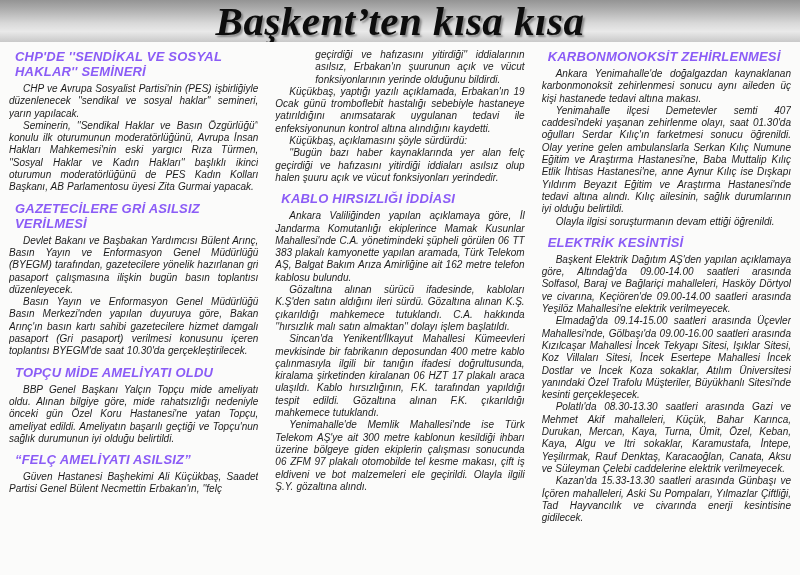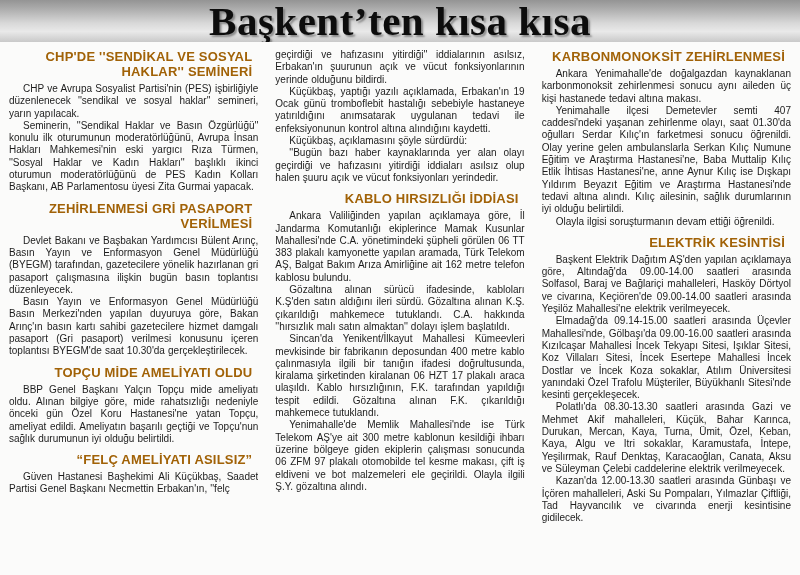--- a/index.html
+++ b/index.html
@@ -11,20 +11,21 @@
     height: 575px;
     overflow: hidden;
     background: #fbfbfa;
     font-family: "Liberation Sans", sans-serif;
     color: #1c1c1c;
   }
   .page {
     width: 800px;
     height: 575px;
     position: relative;
+    font-style: italic;
   }
   .masthead {
     height: 42px;
     width: 100%;
     background: linear-gradient(180deg, #949494 0%, #ababab 20%, #d8d8d8 55%, #e9e9e9 75%, #c9c9c9 100%);
     display: flex;
     align-items: center;
     justify-content: center;
     overflow: hidden;
   }
@@ -53,72 +54,73 @@
     text-align: justify;
   }
   .col > :first-child {
     margin-top: 0;
   }
   h2.heading {
     font-family: "Liberation Sans", sans-serif;
     font-size: 13px;
     line-height: 15px;
     font-weight: bold;
-    text-align: right;
+    text-align: left;
     margin: 7px 6px 4px 6px;
-    color: #a16207;
+    color: #8b5cf6;
     letter-spacing: 0.2px;
   }
   p.para {
     font-size: 10px;
     line-height: 12.3px;
     margin: 0;
     text-indent: 14px;
     word-spacing: 0.3px;
   }
   p.para.noindent {
     text-indent: 0;
+    margin-left: 40px;
   }
 </style>
 </head>
 <body>
 
 <div class="page">
   <header class="masthead">
     <h1>Başkent’ten kısa kısa</h1>
   </header>
   <main class="columns">
     <div class="col">
         <h2 class="heading">CHP'DE ''SENDİKAL VE SOSYAL HAKLAR'' SEMİNERİ</h2>
         <p class="para">CHP ve Avrupa Sosyalist Partisi'nin (PES) işbirliğiyle düzenlenecek ''sendikal ve sosyal haklar'' semineri, yarın yapılacak.</p>
         <p class="para">Seminerin, ''Sendikal Haklar ve Basın Özgürlüğü'' konulu ilk oturumunun moderatörlüğünü, Avrupa İnsan Hakları Mahkemesi'nin eski yargıcı Rıza Türmen, ''Sosyal Haklar ve Kadın Hakları'' başlıklı ikinci oturumun moderatörlüğünü de PES Kadın Kolları Başkanı, AB Parlamentosu üyesi Zita Gurmai yapacak.</p>
-        <h2 class="heading">ZEHİRLENMESİ GRİ PASAPORT VERİLMESİ</h2>
+        <h2 class="heading">GAZETECİLERE GRİ ASILSIZ VERİLMESİ</h2>
         <p class="para">Devlet Bakanı ve Başbakan Yardımcısı Bülent Arınç, Basın Yayın ve Enformasyon Genel Müdürlüğü (BYEGM) tarafından, gazetecilere yönelik hazırlanan gri pasaport çalışmasına ilişkin bugün basın toplantısı düzenleyecek.</p>
         <p class="para">Basın Yayın ve Enformasyon Genel Müdürlüğü Basın Merkezi'nden yapılan duyuruya göre, Bakan Arınç'ın basın kartı sahibi gazetecilere hizmet damgalı pasaport (Gri pasaport) verilmesi konusunu içeren toplantısı BYEGM'de saat 10.30'da gerçekleştirilecek.</p>
         <h2 class="heading">TOPÇU MİDE AMELİYATI OLDU</h2>
         <p class="para">BBP Genel Başkanı Yalçın Topçu mide ameliyatı oldu. Alınan bilgiye göre, mide rahatsızlığı nedeniyle önceki gün Özel Koru Hastanesi'ne yatan Topçu, ameliyat edildi. Ameliyatın başarılı geçtiği ve Topçu'nun sağlık durumunun iyi olduğu belirtildi.</p>
         <h2 class="heading">“FELÇ AMELİYATI ASILSIZ”</h2>
-        <p class="para">Güven Hastanesi Başhekimi Ali Küçükbaş, Saadet Partisi Genel Başkanı Necmettin Erbakan'ın, ''felç</p>
+        <p class="para">Güven Hastanesi Başhekimi Ali Küçükbaş, Saadet Partisi Genel Bülent Necmettin Erbakan'ın, ''felç</p>
       </div>
     <div class="col">
         <p class="para noindent">geçirdiği ve hafızasını yitirdiği'' iddialarının asılsız, Erbakan'ın şuurunun açık ve vücut fonksiyonlarının yerinde olduğunu bildirdi.</p>
         <p class="para">Küçükbaş, yaptığı yazılı açıklamada, Erbakan'ın 19 Ocak günü tromboflebit hastalığı sebebiyle hastaneye yatırıldığını anımsatarak uygulanan tedavi ile enfeksiyonunun kontrol altına alındığını kaydetti.</p>
         <p class="para">Küçükbaş, açıklamasını şöyle sürdürdü:</p>
-        <p class="para">''Bugün bazı haber kaynaklarında yer alan olayı geçirdiği ve hafızasını yitirdiği iddiaları asılsız olup halen şuuru açık ve vücut fonksiyonları yerindedir.</p>
+        <p class="para">''Bugün bazı haber kaynaklarında yer alan felç geçirdiği ve hafızasını yitirdiği iddiaları asılsız olup halen şuuru açık ve vücut fonksiyonları yerindedir.</p>
         <h2 class="heading">KABLO HIRSIZLIĞI İDDİASI</h2>
         <p class="para">Ankara Valiliğinden yapılan açıklamaya göre, İl Jandarma Komutanlığı ekiplerince Mamak Kusunlar Mahallesi'nde C.A. yönetimindeki şüpheli görülen 06 TT 383 plakalı kamyonette yapılan aramada, Türk Telekom AŞ, Balgat Bakım Arıza Amirliğine ait 162 metre telefon kablosu bulundu.</p>
         <p class="para">Gözaltına alınan sürücü ifadesinde, kabloları K.Ş'den satın aldığını ileri sürdü. Gözaltına alınan K.Ş. çıkarıldığı mahkemece tutuklandı. C.A. hakkında ''hırsızlık malı satın almaktan'' dolayı işlem başlatıldı.</p>
         <p class="para">Sincan'da Yenikent/İlkayut Mahallesi Kümeevleri mevkisinde bir fabrikanın deposundan 400 metre kablo çalınmasıyla ilgili bir tanığın ifadesi doğrultusunda, kiralama şirketinden kiralanan 06 HZT 17 plakalı araca ulaşıldı. Kablo hırsızlığının, F.K. tarafından yapıldığı tespit edildi. Gözaltına alınan F.K. çıkarıldığı mahkemece tutuklandı.</p>
         <p class="para">Yenimahalle'de Memlik Mahallesi'nde ise Türk Telekom AŞ'ye ait 300 metre kablonun kesildiği ihbarı üzerine bölgeye giden ekiplerin çalışması sonucunda 06 ZFM 97 plakalı otomobilde tel kesme makası, çift iş eldiveni ve bot malzemeleri ele geçirildi. Olayla ilgili Ş.Y. gözaltına alındı.</p>
       </div>
     <div class="col">
         <h2 class="heading">KARBONMONOKSİT ZEHİRLENMESİ</h2>
         <p class="para">Ankara Yenimahalle'de doğalgazdan kaynaklanan karbonmonoksit zehirlenmesi sonucu aynı aileden üç kişi hastanede tedavi altına makası.</p>
         <p class="para">Yenimahalle ilçesi Demetevler semti 407 caddesi'ndeki yaşanan zehirlenme olayı, saat 01.30'da oğulları Serdar Kılıç'ın farketmesi sonucu öğrenildi. Olay yerine gelen ambulanslarla Serkan Kılıç Numune Eğitim ve Araştırma Hastanesi'ne, Baba Muttalip Kılıç Etlik İhtisas Hastanesi'ne, anne Aynur Kılıç ise Dışkapı Yıldırım Beyazıt Eğitim ve Araştırma Hastanesi'nde tedavi altına alındı. Kılıç ailesinin, sağlık durumlarının iyi olduğu belirtildi.</p>
         <p class="para">Olayla ilgisi soruşturmanın devam ettiği öğrenildi.</p>
         <h2 class="heading">ELEKTRİK KESİNTİSİ</h2>
         <p class="para">Başkent Elektrik Dağıtım AŞ'den yapılan açıklamaya göre, Altındağ'da 09.00-14.00 saatleri arasında Solfasol, Baraj ve Bağlariçi mahalleleri, Hasköy Dörtyol ve civarına, Keçiören'de 09.00-14.00 saatleri arasında Yeşilöz Mahallesi'ne elektrik verilmeyecek.</p>
         <p class="para">Elmadağ'da 09.14-15.00 saatleri arasında Üçevler Mahallesi'nde, Gölbaşı'da 09.00-16.00 saatleri arasında Kızılcaşar Mahallesi İncek Tekyapı Sitesi, Işıklar Sitesi, Koz Villaları Sitesi, İncek Esertepe Mahallesi İncek Dostlar ve İncek Koza sokaklar, Atılım Üniversitesi yanındaki Özel Trafolu Müşteriler, Büyükhanlı Sitesi'nde kesinti gerçekleşecek.</p>
         <p class="para">Polatlı'da 08.30-13.30 saatleri arasında Gazi ve Mehmet Akif mahalleleri, Küçük, Bahar Karınca, Durukan, Mercan, Kaya, Turna, Ümit, Özel, Keban, Kaya, Algu ve Itri sokaklar, Karamustafa, İntepe, Yeşilırmak, Rauf Denktaş, Karacaoğlan, Canata, Aksu ve Süleyman Çelebi caddelerine elektrik verilmeyecek.</p>
-        <p class="para">Kazan'da 12.00-13.30 saatleri arasında Günbaşı ve İçören mahalleleri, Aski Su Pompaları, Yılmazlar Çiftliği, Tad Hayvancılık ve civarında enerji kesintisine gidilecek.</p>
+        <p class="para">Kazan'da 15.33-13.30 saatleri arasında Günbaşı ve İçören mahalleleri, Aski Su Pompaları, Yılmazlar Çiftliği, Tad Hayvancılık ve civarında enerji kesintisine gidilecek.</p>
       </div>
   </main>
 </div>
 
 </body></html>

